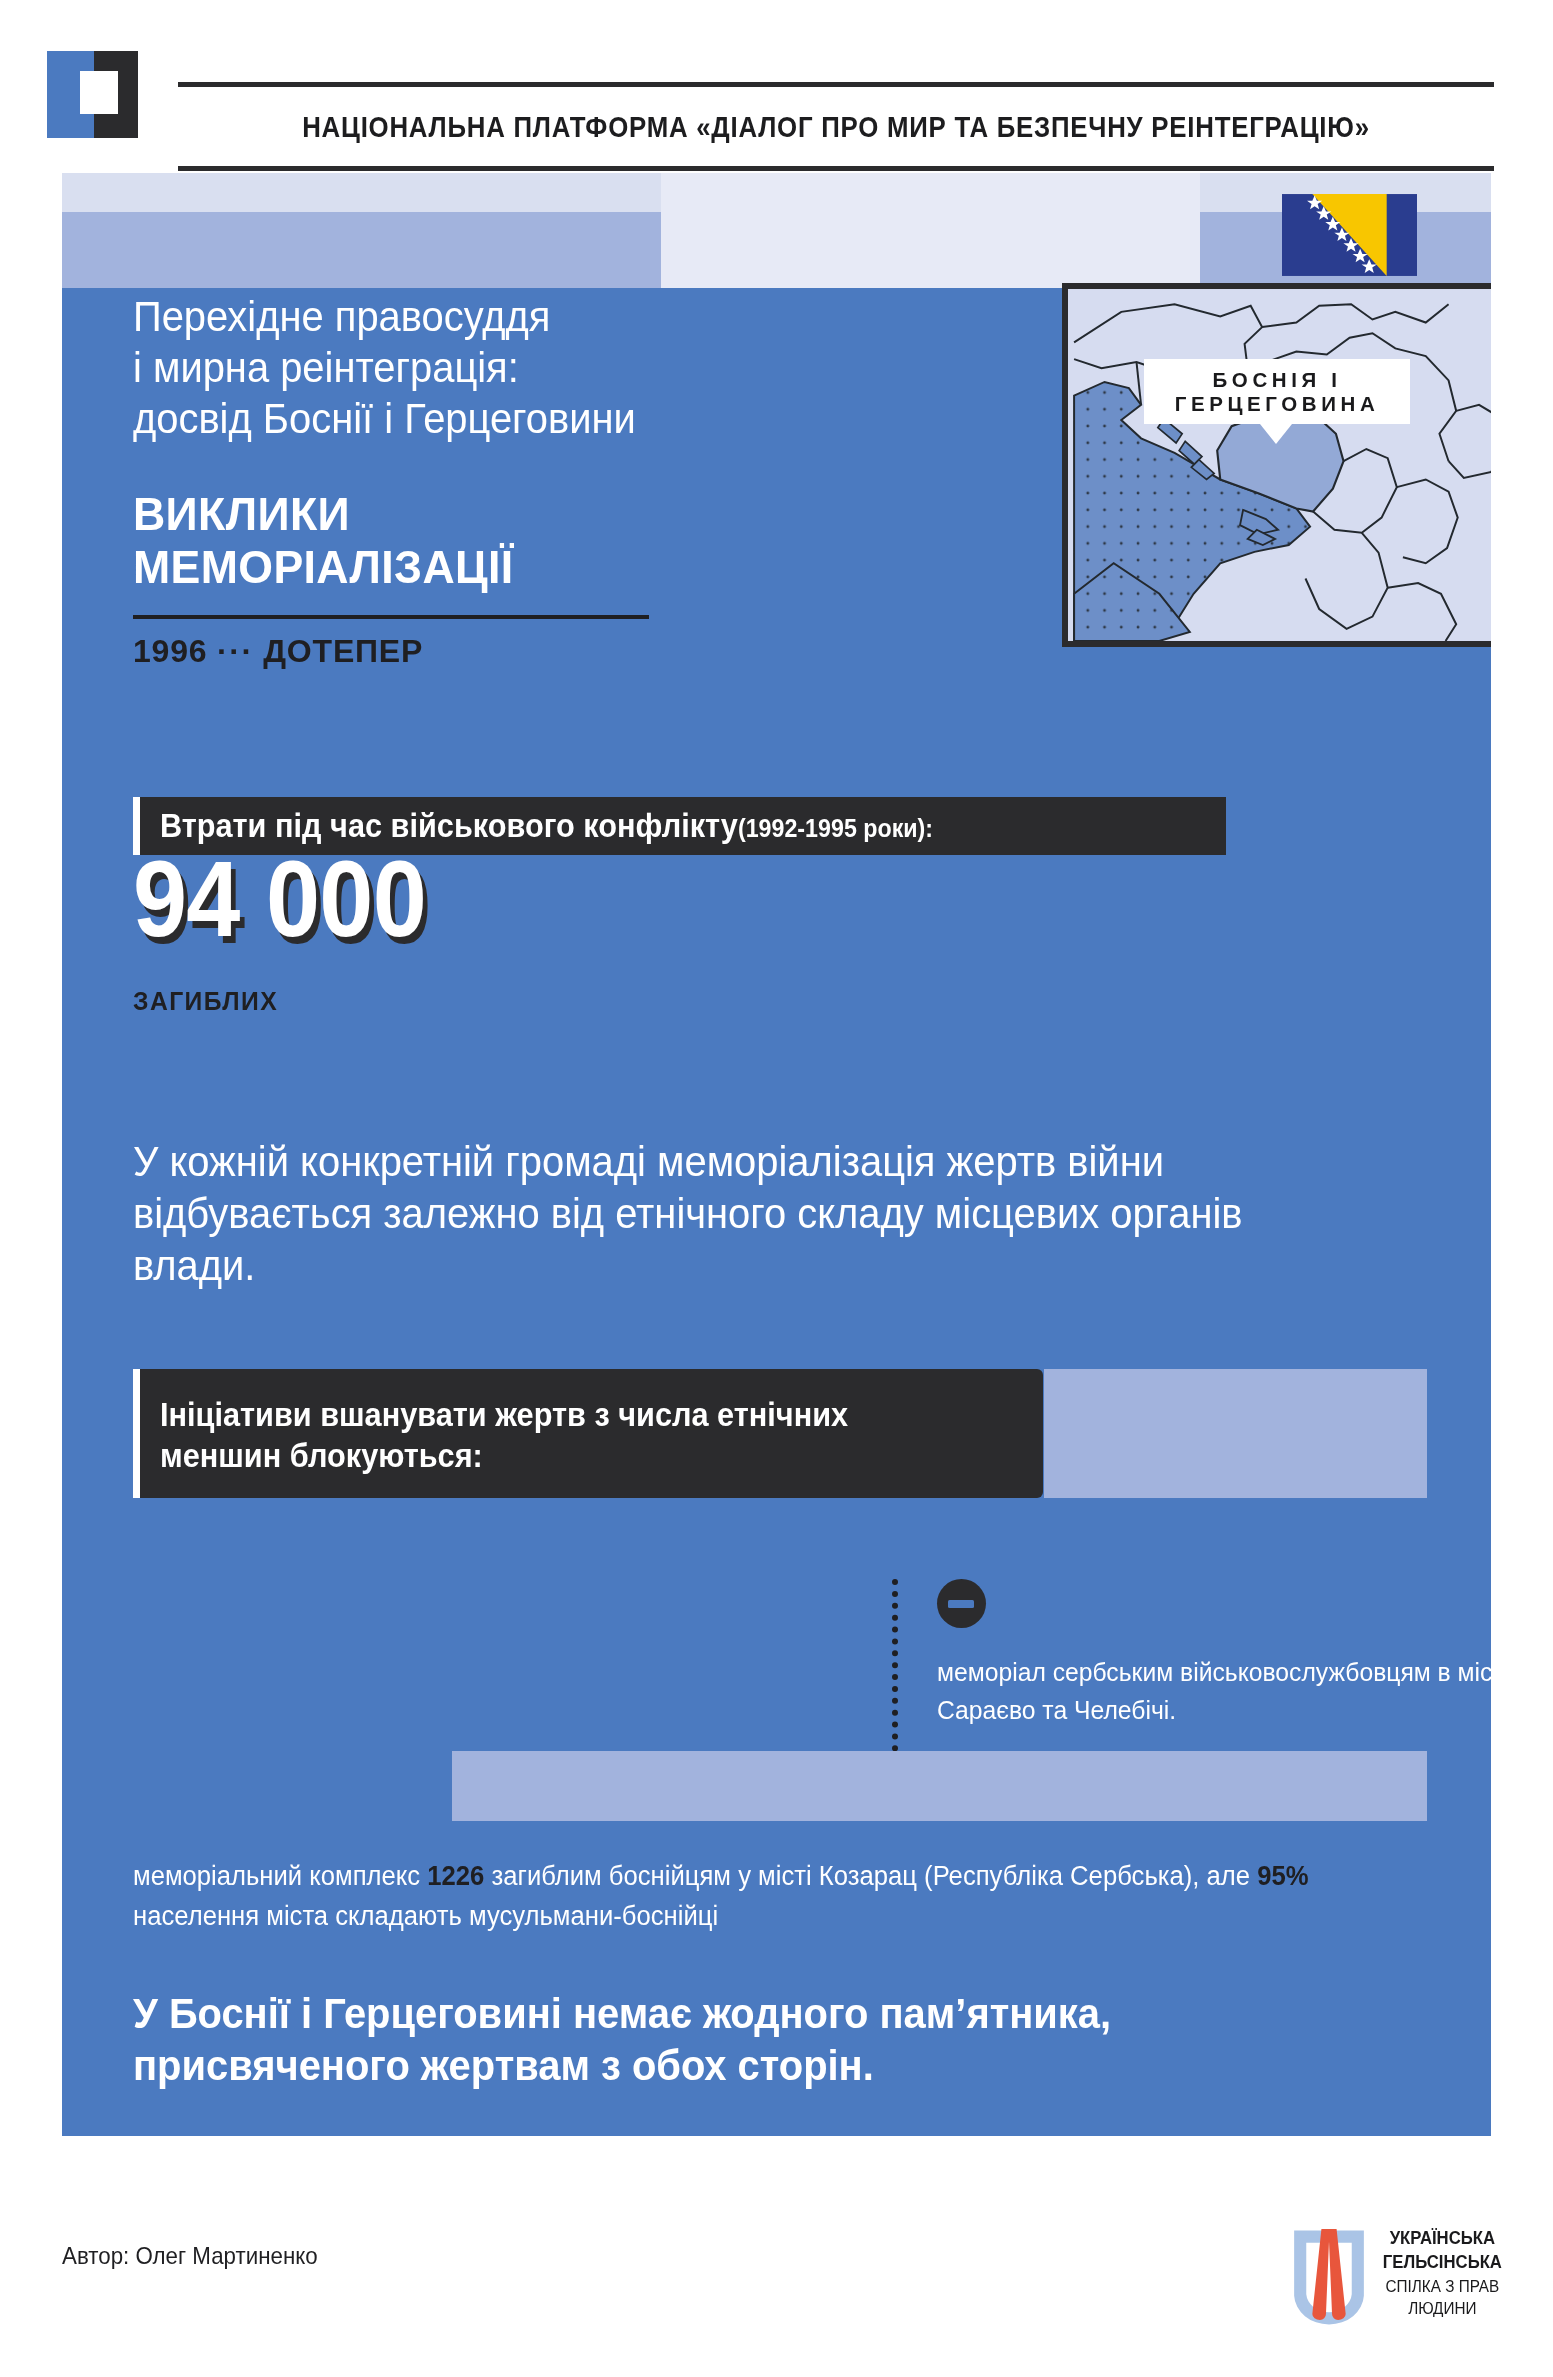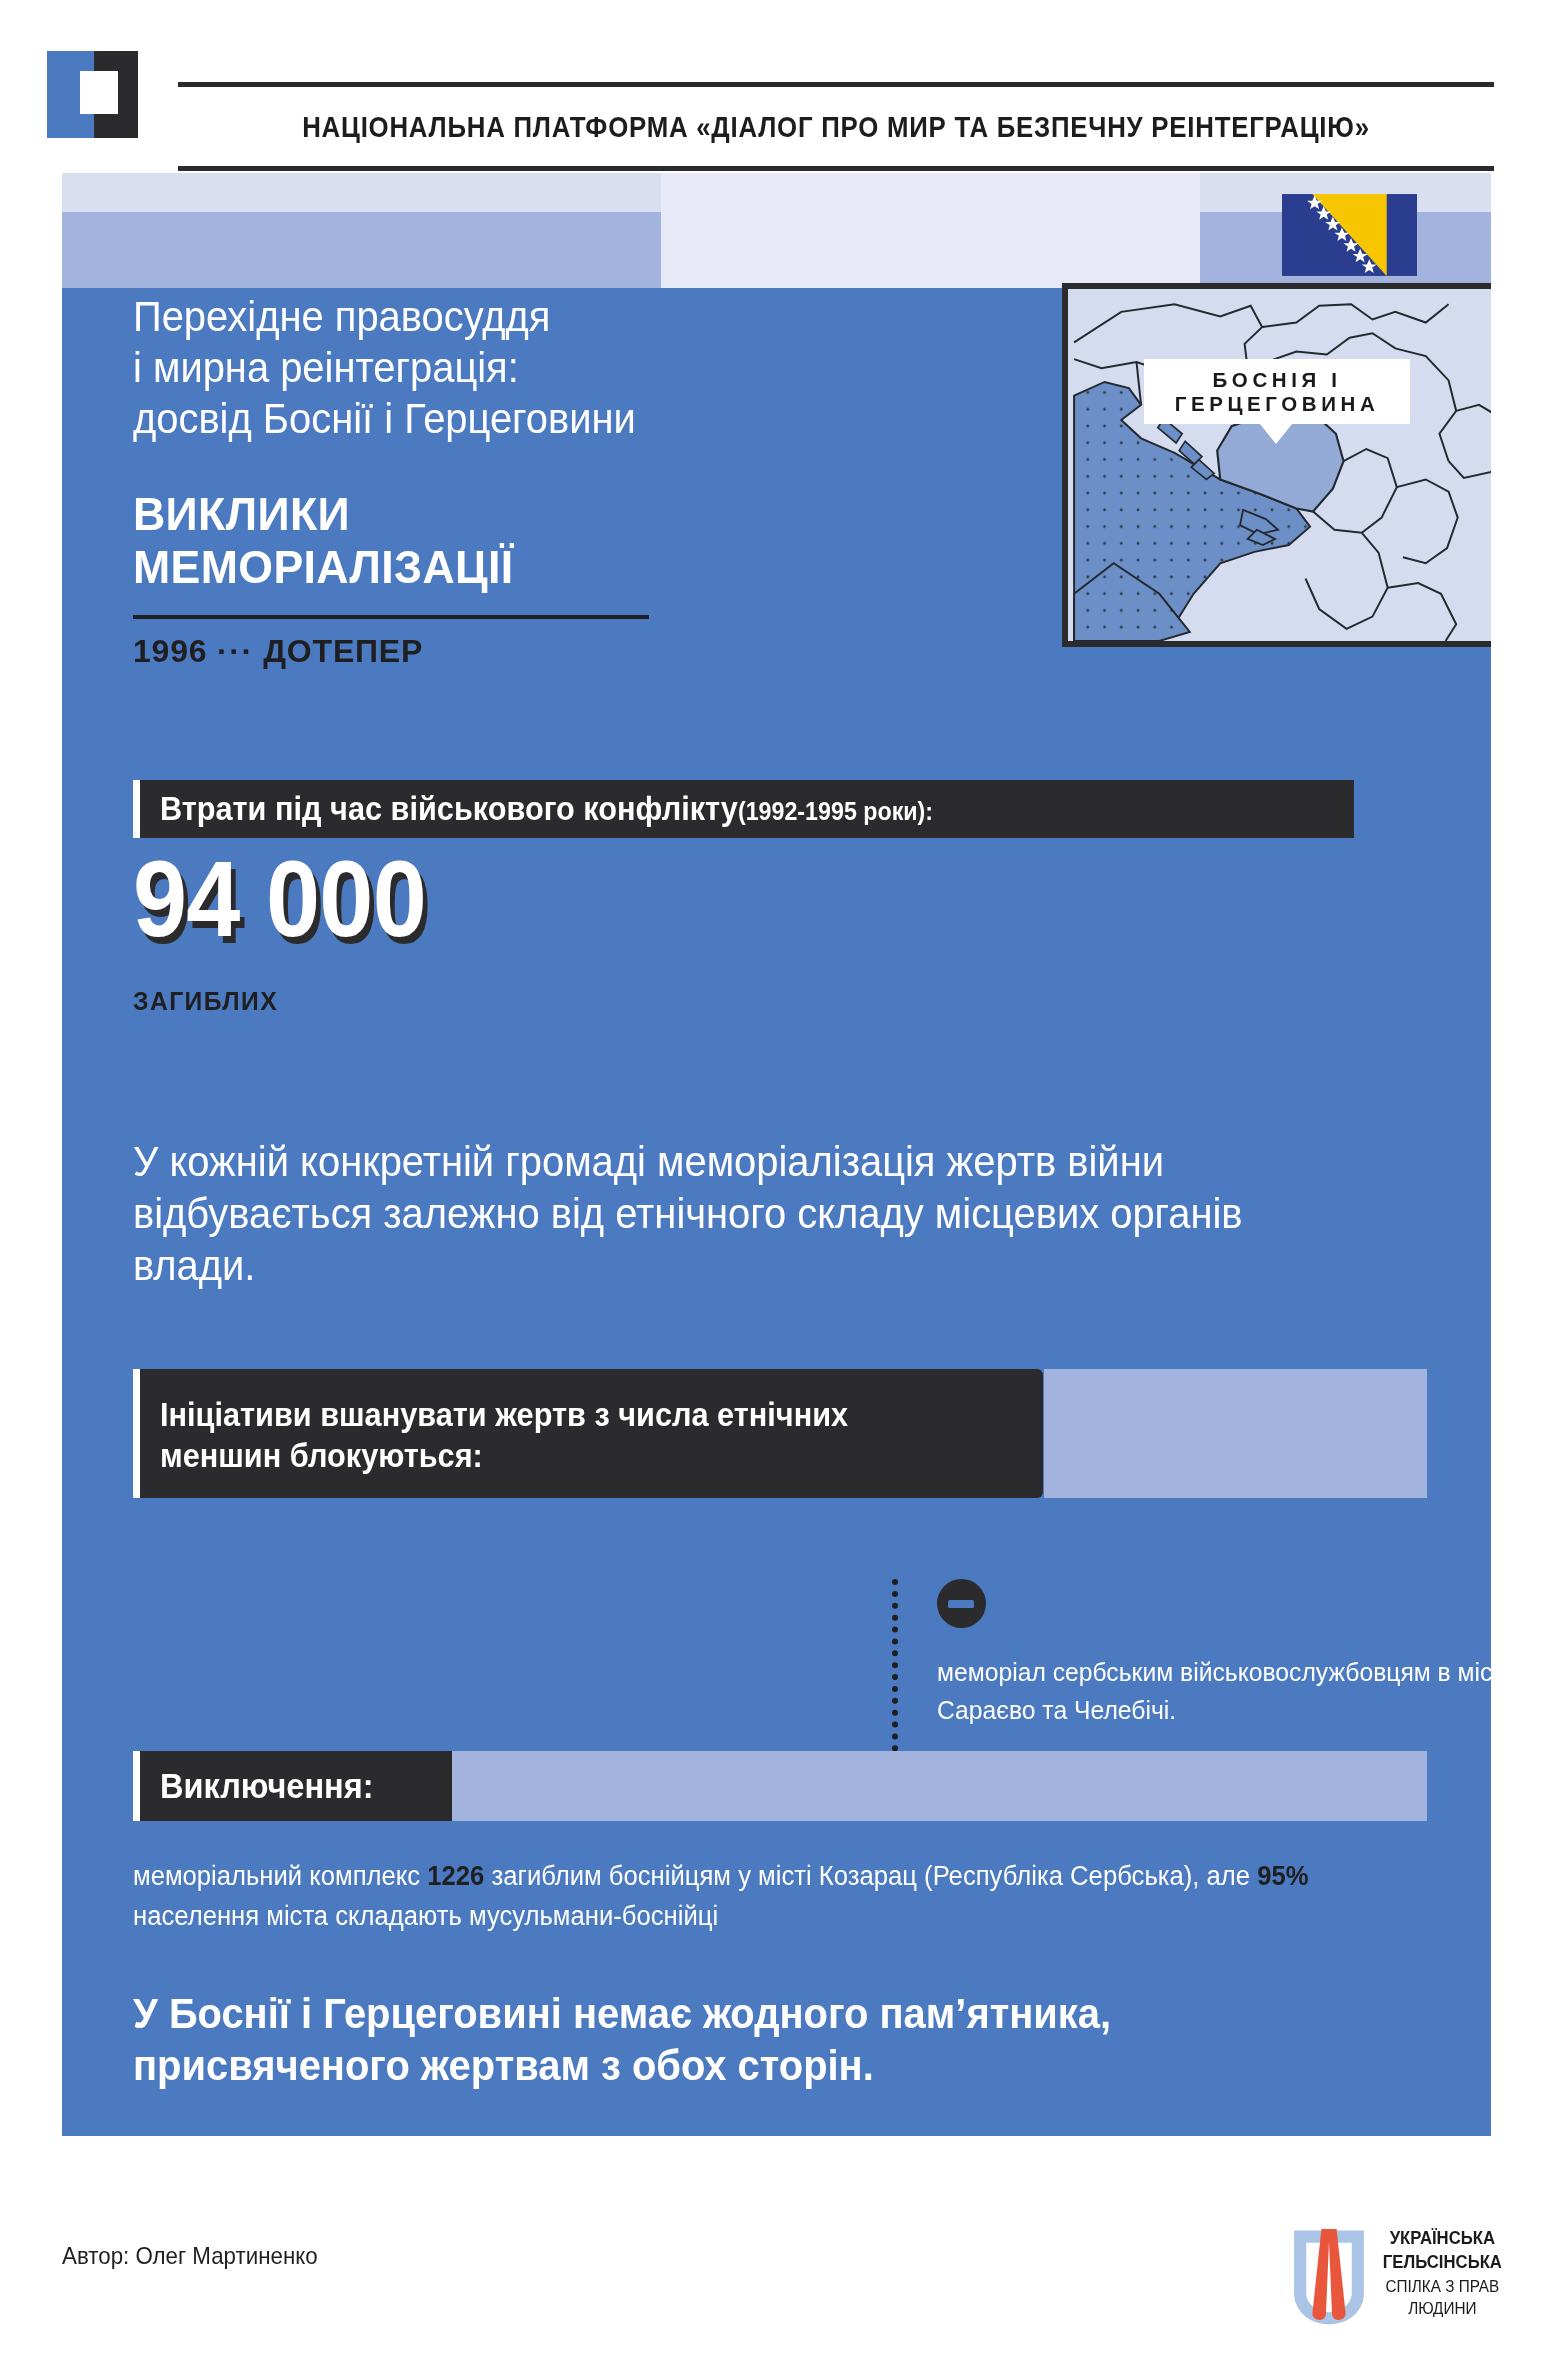--- a/index.html
+++ b/index.html
@@ -91,21 +91,21 @@
 
   
   .bar { position:absolute; background:#2b2b2d; display:flex; align-items:center; }
   .bar .tick { position:absolute; left:0; top:0; width:6.8px; height:100%; background:#ffffff; }
   .bar .bar-text {
     color:#ffffff; font-weight:bold; padding-left:29px; padding-right:16.7px;
     transform:scaleX(0.93); transform-origin:left center; white-space:nowrap;
   }
   .bar-ext { position:absolute; background:#a2b3dd; }
 
-  #bar-losses { left:71px; top:607px; width:1221px; height:58px;text-align:right; }
+  #bar-losses { left:71px; top:624px; width:1093px; height:58px;text-align:right; }
   #bar-losses .bar-text { font-size:33px; }
   #bar-losses .yrs { font-size:25px; }
 
   #bar-initiatives { left:71px; top:1196px; width:910px; height:129px; padding:0;border-radius:6px; }
   #bar-initiatives .bar-text {
     font-size:33px; line-height:1.25; white-space:normal; padding-top:3px;
   }
   #barext-initiatives { left:982px; top:1196px; width:383px; height:129px; }
 
   #bar-exclusion { left:71px; top:1578px; width:319px; height:70px; }
@@ -326,24 +326,20 @@
   <div class="bar-ext" id="barext-initiatives"></div>
 
   <div id="bullets">
     <div id="bullet-divider"></div>
     <div class="bullet-col" id="bullet-col-1">
       <div class="bullet-icon"></div>
       <div class="bullet-text">меморіал сербським військовослужбовцям в містах Сараєво та Челебічі.</div>
     </div>
   </div>
 
-  <div class="bar" id="bar-exclusion">
-    <div class="tick"></div>
-    <div class="bar-text">Виключення:</div>
-  </div>
   <div class="bar-ext" id="barext-exclusion"></div>
 
   <div id="exclusion-body">
     <span>меморіальний комплекс </span><b>1226</b><span> загиблим боснійцям у місті Козарац (Республіка Сербська), але </span><b>95%</b><span> населення міста складають мусульмани-боснійці</span>
   </div>
 
   <div id="conclusion">У Боснії і Герцеговині немає жодного пам’ятника, присвяченого жертвам з обох сторін.</div>
 
 </div>
 

